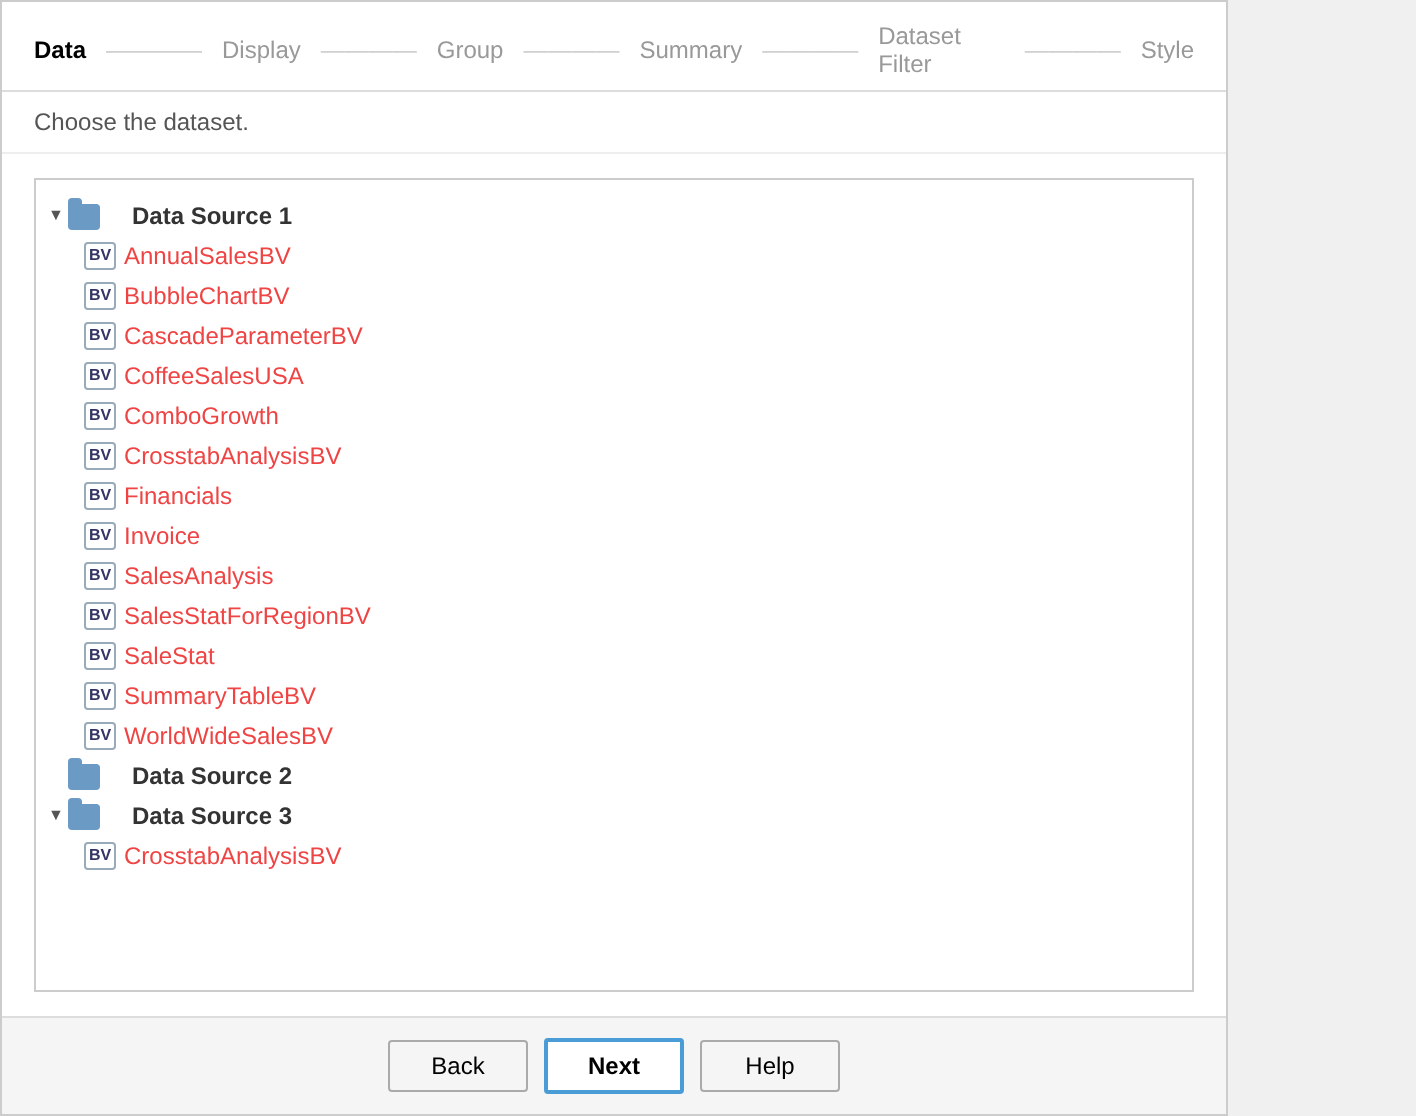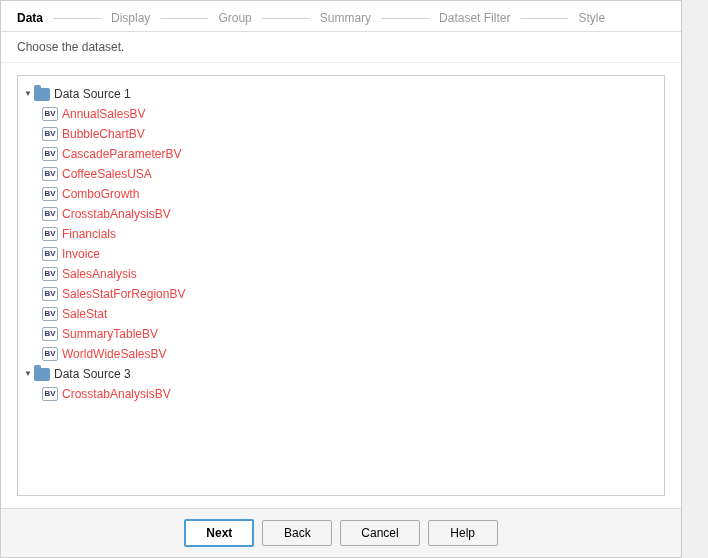--- a/index.html
+++ b/index.html
@@ -7,21 +7,21 @@
       font-family: Arial, sans-serif;
       font-size: 12px;
       background: #f0f0f0;
       width: 708px;
       height: 558px;
       display: flex;
       flex-direction: column;
     }
     .wizard-container {
       background: #fff;
-      width: 682px;
+      width: 614px;
       height: 558px;
       display: flex;
       flex-direction: column;
       border: 1px solid #ccc;
     }
     .wizard-header {
       display: flex;
       align-items: center;
       padding: 10px 16px 6px 16px;
       border-bottom: 1px solid #ddd;
@@ -116,21 +116,22 @@
       color: #336;
       text-align: center;
       line-height: 12px;
     }
     .tree-label {
       font-size: 12px;
       color: #ef4444;
     }
     .tree-label.datasource {
       color: #333;
-      font-weight: normal;
+      font-weight: bold;
+      margin-left: 12px;
     }
     .wizard-footer {
       padding: 10px 16px;
       border-top: 1px solid #ddd;
       display: flex;
       justify-content: center;
       align-items: center;
       gap: 8px;
       background: #f5f5f5;
     }
@@ -242,33 +243,37 @@
       </div>
       <div class="tree-item indent-1">
         <span class="bv-icon">BV</span>
         <span class="tree-label">SummaryTableBV</span>
       </div>
       <div class="tree-item indent-1">
         <span class="bv-icon">BV</span>
         <span class="tree-label">WorldWideSalesBV</span>
       </div>
 
+      <div class="tree-item">
+        <span class="chevron empty"></span>
+        <span class="folder-icon"></span>
+        <span class="tree-label datasource">Data Source 2</span>
+      </div>
 
       <div class="tree-item">
         <span class="chevron down"></span>
         <span class="folder-icon"></span>
         <span class="tree-label datasource">Data Source 3</span>
       </div>
       <div class="tree-item indent-1">
         <span class="bv-icon">BV</span>
         <span class="tree-label">CrosstabAnalysisBV</span>
       </div>
 
     </div>
   </div>
 
   <div class="wizard-footer">
+    <button class="btn">Back</button>
     <button class="btn primary">Next</button>
-    <button class="btn">Back</button>
-    <button class="btn">Cancel</button>
     <button class="btn">Help</button>
   </div>
 </div>
 
 </body></html>

